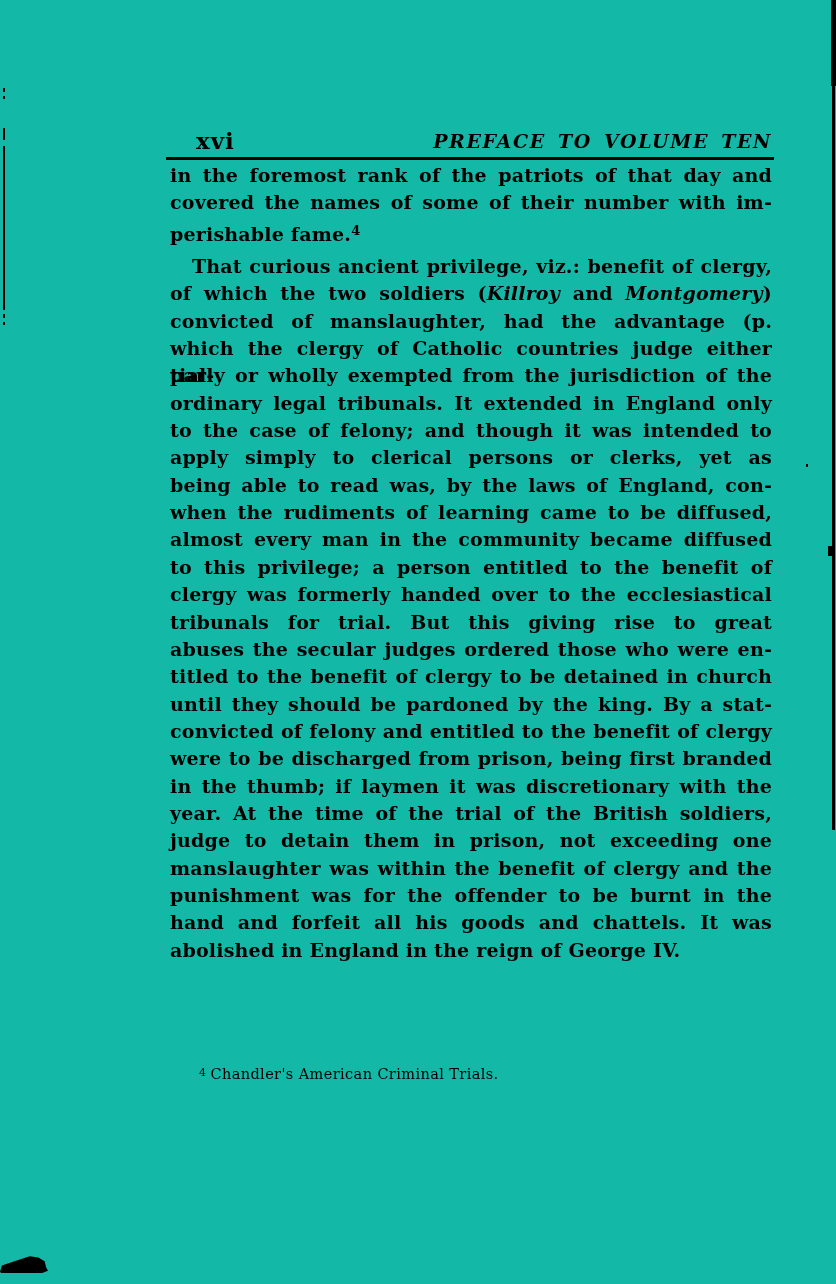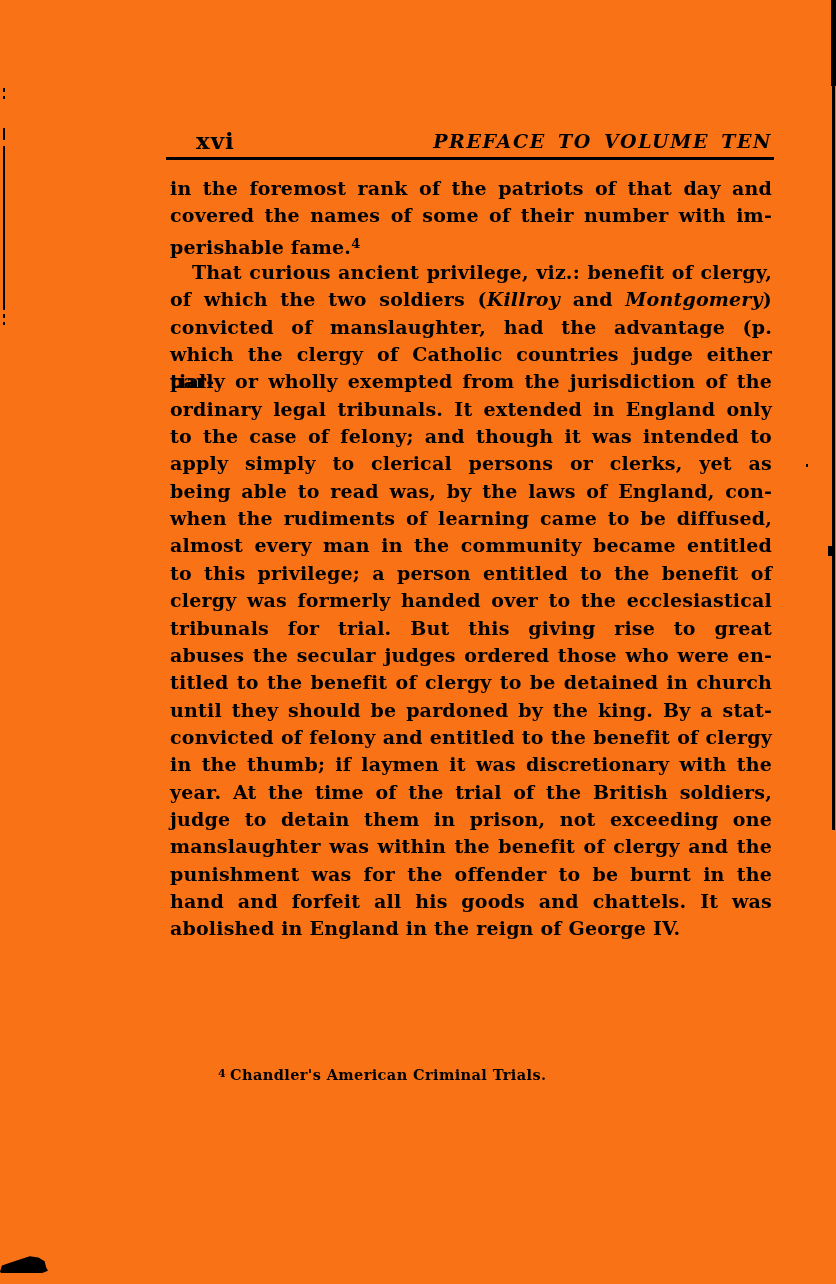--- a/index.html
+++ b/index.html
@@ -1,59 +1,59 @@
 <!DOCTYPE html>
 <html><head>
 <meta charset="utf-8">
 <style>
   html,body{margin:0;padding:0;}
   body{
     width:836px;height:1284px;position:relative;background:#ffffff;overflow:hidden;
     font-family:"DejaVu Serif", serif;color:#000;
     -webkit-font-smoothing:antialiased;
   }
-  .page{position:absolute;inset:0;background:#f97316;}
+  .page{position:absolute;inset:0;background:#14b8a6;}
 
   
   .page-number{
     position:absolute;left:196px;top:127px;
     font-size:23px;font-weight:700;letter-spacing:1px;
   }
   .running-head{
     position:absolute;left:170px;top:130px;width:602px;
     text-align:right;font-style:italic;font-weight:700;
     font-size:19px;letter-spacing:1.6px;word-spacing:4px;
   }
   .header-rule{
     position:absolute;left:166px;top:157px;width:608px;height:3px;
     background:#000;
   }
 
   
   .body-text{
-    position:absolute;left:170px;top:175px;width:602px;
+    position:absolute;left:170px;top:162px;width:602px;
     font-size:19px;font-weight:700;line-height:27.35px;
     letter-spacing:0.2px;
   }
   .para{margin:0;}
-  .para + .para{margin-top:2px;}
+  .para + .para{margin-top:9px;}
   .line{
     text-align:justify;text-align-last:justify;
     height:27.35px;overflow:visible;white-space:nowrap;
   }
   .line.justify-line{white-space:normal;}
   .line.last{text-align-last:left;white-space:normal;}
   .para.indent .line:first-child{text-indent:22px;}
   .seg-italic{font-style:italic;}
   .seg-sup{font-size:13px;vertical-align:6px;letter-spacing:0;}
 
   
   .footnote{
-    position:absolute;left:218px;top:1066px;width:560px;
-    font-size:14.5px;font-weight:700;letter-spacing:0.4px;
+    position:absolute;left:199px;top:1066px;width:560px;
+    font-size:14.5px;font-weight:400;letter-spacing:0.4px;
   }
   .footnote .marker{font-size:11px;vertical-align:3px;margin-right:4px;}
 
   
   .artifact{position:absolute;background:#000;}
   .a-left-dot1{left:3px;top:88px;width:2px;height:4px;}
   .a-left-dot2{left:3px;top:96px;width:2px;height:3px;}
   .a-left-dash1{left:3px;top:128px;width:2px;height:12px;}
   .a-left-line{left:3px;top:146px;width:2px;height:164px;}
   .a-left-dot3{left:3px;top:314px;width:2px;height:4px;}
@@ -86,28 +86,29 @@
         <div class="line justify-line"><span>That curious ancient privilege, viz.: benefit of clergy,</span></div>
         <div class="line justify-line"><span>of which the two soldiers (</span><span class="seg-italic">Killroy</span><span> and </span><span class="seg-italic">Montgomery</span><span>)</span></div>
         <div class="line justify-line"><span>convicted of manslaughter, had the advantage (p.</span></div>
         <div class="line justify-line"><span>which the clergy of Catholic countries judge either par-</span></div>
         <div class="line justify-line"><span>tially or wholly exempted from the jurisdiction of the</span></div>
         <div class="line justify-line"><span>ordinary legal tribunals.  It extended in England only</span></div>
         <div class="line justify-line"><span>to the case of felony; and though it was intended to</span></div>
         <div class="line justify-line"><span>apply simply to clerical persons or clerks, yet as</span></div>
         <div class="line justify-line"><span>being able to read was, by the laws of England, con-</span></div>
         <div class="line justify-line"><span>when the rudiments of learning came to be diffused,</span></div>
-        <div class="line justify-line"><span>almost every man in the community became entitled</span></div>
+        <div class="line justify-line"><span>almost every man in the community became diffused</span></div>
         <div class="line justify-line"><span>to this privilege; a person entitled to the benefit of</span></div>
         <div class="line justify-line"><span>clergy was formerly handed over to the ecclesiastical</span></div>
         <div class="line justify-line"><span>tribunals for trial.  But this giving rise to great</span></div>
         <div class="line justify-line"><span>abuses the secular judges ordered those who were en-</span></div>
         <div class="line justify-line"><span>titled to the benefit of clergy to be detained in church</span></div>
         <div class="line justify-line"><span>until they should be pardoned by the king.  By a stat-</span></div>
         <div class="line justify-line"><span>convicted of felony and entitled to the benefit of clergy</span></div>
+        <div class="line justify-line"><span>were to be discharged from prison, being first branded</span></div>
         <div class="line justify-line"><span>in the thumb; if laymen it was discretionary with the</span></div>
         <div class="line justify-line"><span>year.  At the time of the trial of the British soldiers,</span></div>
         <div class="line justify-line"><span>judge to detain them in prison, not exceeding one</span></div>
         <div class="line justify-line"><span>manslaughter was within the benefit of clergy and the</span></div>
         <div class="line justify-line"><span>punishment was for the offender to be burnt in the</span></div>
         <div class="line justify-line"><span>hand and forfeit all his goods and chattels.  It was</span></div>
         <div class="line justify-line last"><span>abolished in England in the reign of George IV.</span></div>
       </div>
     </div>
 

